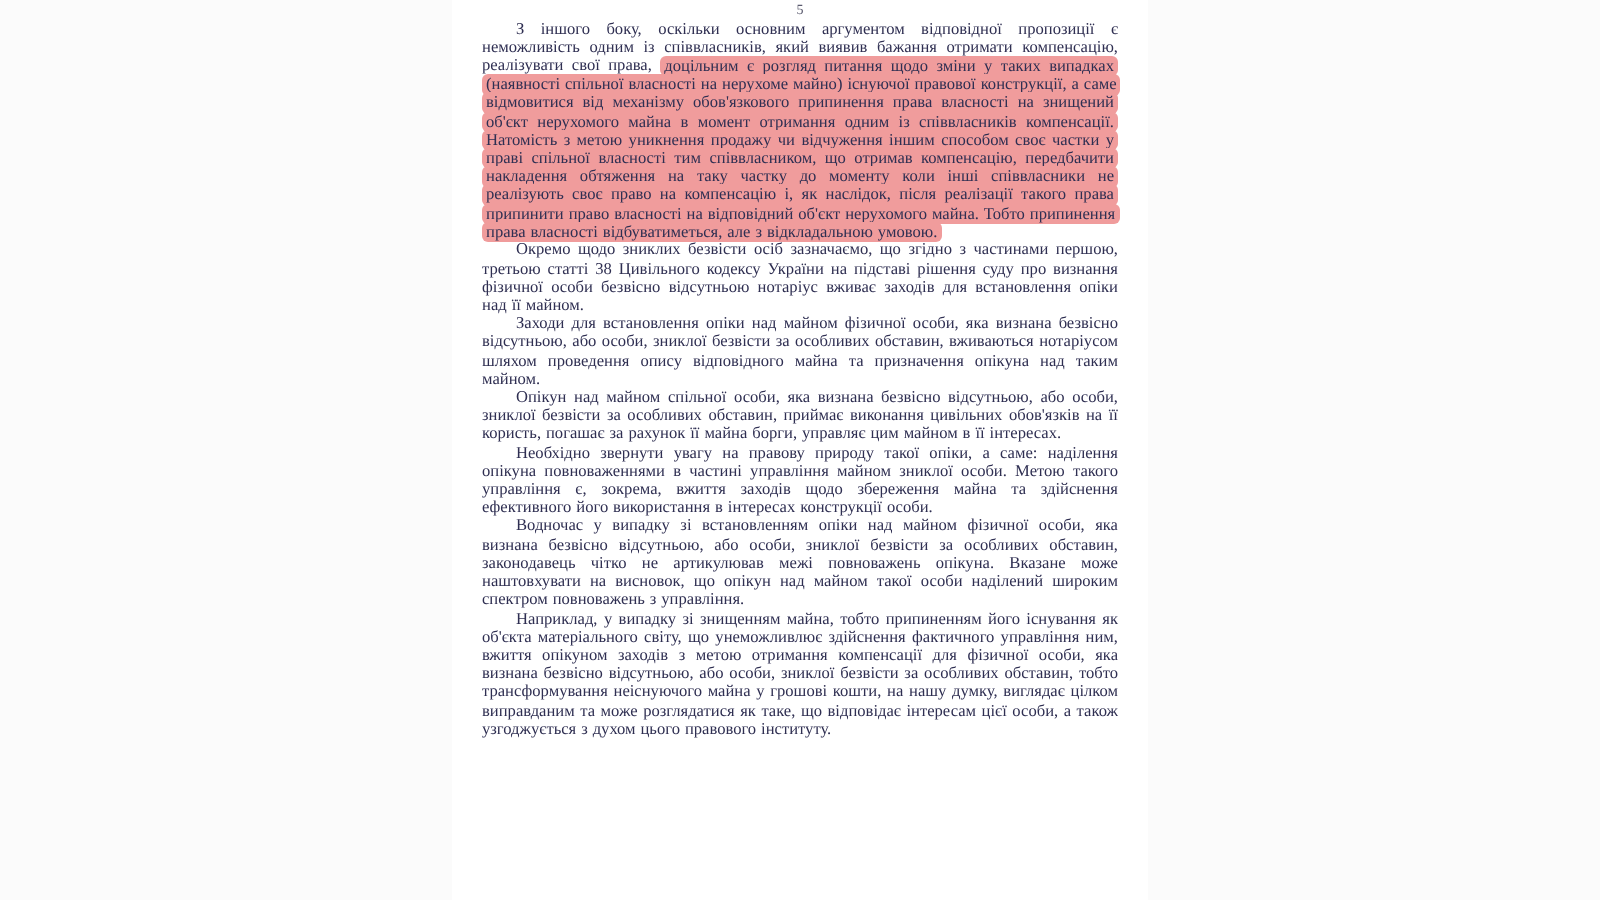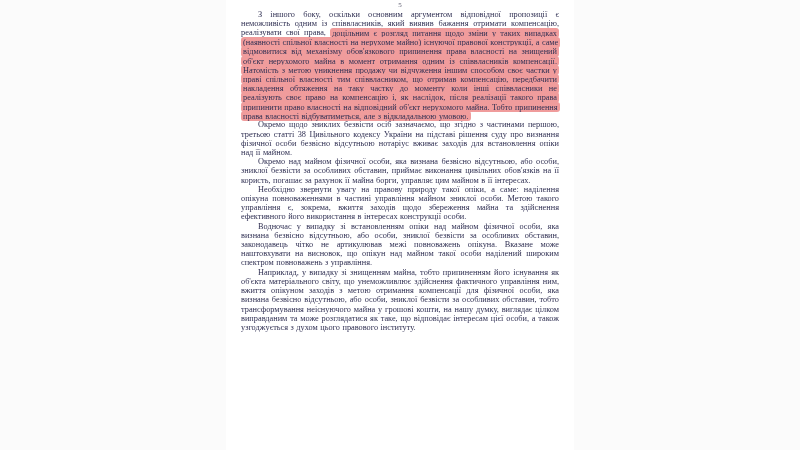--- a/index.html
+++ b/index.html
@@ -62,22 +62,23 @@
   <div class="sheet">
     <div class="column">
 
       <div class="page-num">5</div>
 
       <p class="para"><span>З іншого боку, оскільки основним аргументом відповідної пропозиції є неможливість одним із співвласників, який виявив бажання отримати компенсацію, реалізувати свої права, </span><mark class="hl">доцільним є розгляд питання щодо зміни у таких випадках (наявності спільної власності на нерухоме майно) існуючої правової конструкції, а саме відмовитися від механізму обов'язкового припинення права власності на знищений об'єкт нерухомого майна в момент отримання одним із співвласників компенсації. Натомість з метою уникнення продажу чи відчуження іншим способом своє частки у праві спільної власності тим співвласником, що отримав компенсацію, передбачити накладення обтяження на таку частку до моменту коли інші співвласники не реалізують своє право на компенсацію і, як наслідок, після реалізації такого права припинити право власності на відповідний об'єкт нерухомого майна. Тобто припинення права власності відбуватиметься, але з відкладальною умовою.</mark></p>
 
       <p class="para">Окремо щодо зниклих безвісти осіб зазначаємо, що згідно з частинами першою, третьою статті 38 Цивільного кодексу України на підставі рішення суду про визнання фізичної особи безвісно відсутньою нотаріус вживає заходів для встановлення опіки над її майном.</p>
 
 
+      <p class="para">Заходи для встановлення опіки над майном фізичної особи, яка визнана безвісно відсутньою, або особи, зниклої безвісти за особливих обставин, вживаються нотаріусом шляхом проведення опису відповідного майна та призначення опікуна над таким майном.</p>
 
-      <p class="para">Окремо над майном фізичної особи, яка визнана безвісно відсутньою, або особи, зниклої безвісти за особливих обставин, приймає виконання цивільних обов'язків на її користь, погашає за рахунок її майна борги, управляє цим майном в її інтересах.</p>
+      <p class="para">Опікун над майном спільної особи, яка визнана безвісно відсутньою, або особи, зниклої безвісти за особливих обставин, приймає виконання цивільних обов'язків на її користь, погашає за рахунок її майна борги, управляє цим майном в її інтересах.</p>
 
       <p class="para">Необхідно звернути увагу на правову природу такої опіки, а саме: наділення опікуна повноваженнями в частині управління майном зниклої особи. Метою такого управління є, зокрема, вжиття заходів щодо збереження майна та здійснення ефективного його використання в інтересах конструкції особи.</p>
 
       <p class="para">Водночас у випадку зі встановленням опіки над майном фізичної особи, яка визнана безвісно відсутньою, або особи, зниклої безвісти за особливих обставин, законодавець чітко не артикулював межі повноважень опікуна. Вказане може наштовхувати на висновок, що опікун над майном такої особи наділений широким спектром повноважень з управління.</p>
 
       <p class="para">Наприклад, у випадку зі знищенням майна, тобто припиненням його існування як об'єкта матеріального світу, що унеможливлює здійснення фактичного управління ним, вжиття опікуном заходів з метою отримання компенсації для фізичної особи, яка визнана безвісно відсутньою, або особи, зниклої безвісти за особливих обставин, тобто трансформування неіснуючого майна у грошові кошти, на нашу думку, виглядає цілком виправданим та може розглядатися як таке, що відповідає інтересам цієї особи, а також узгоджується з духом цього правового інституту.</p>
 
     </div>
   </div>
 </div>

